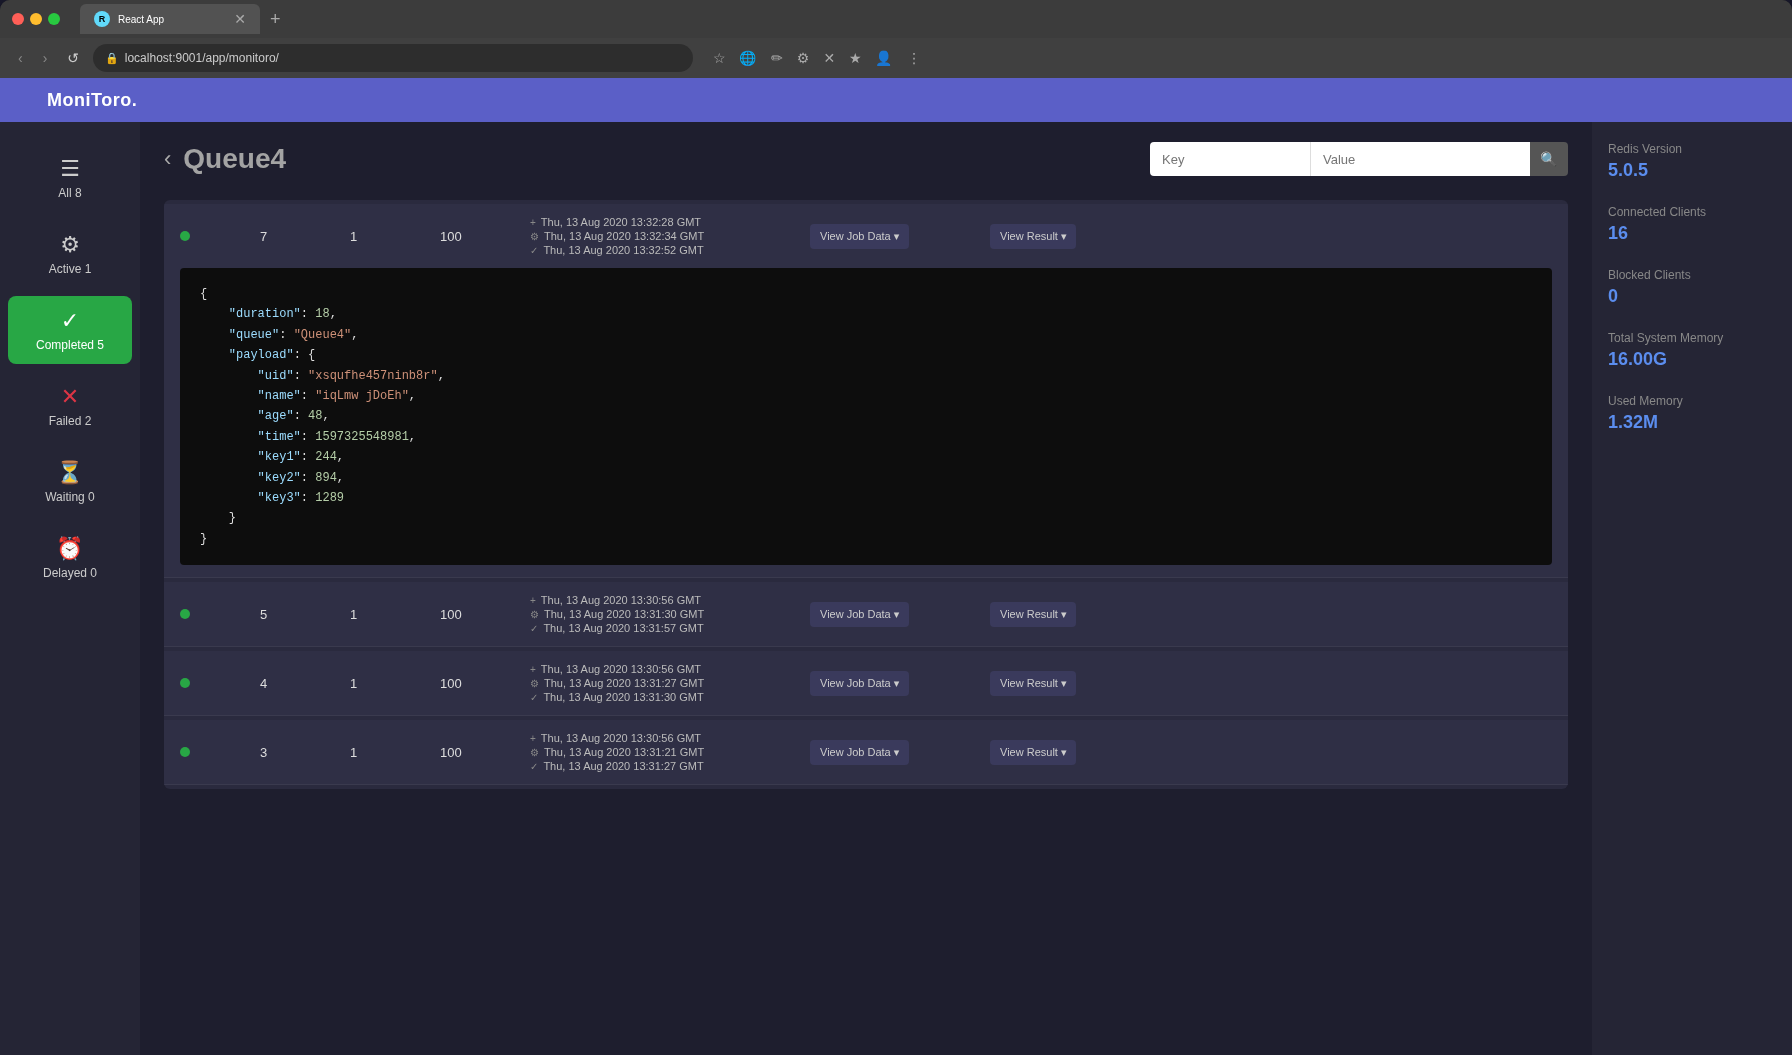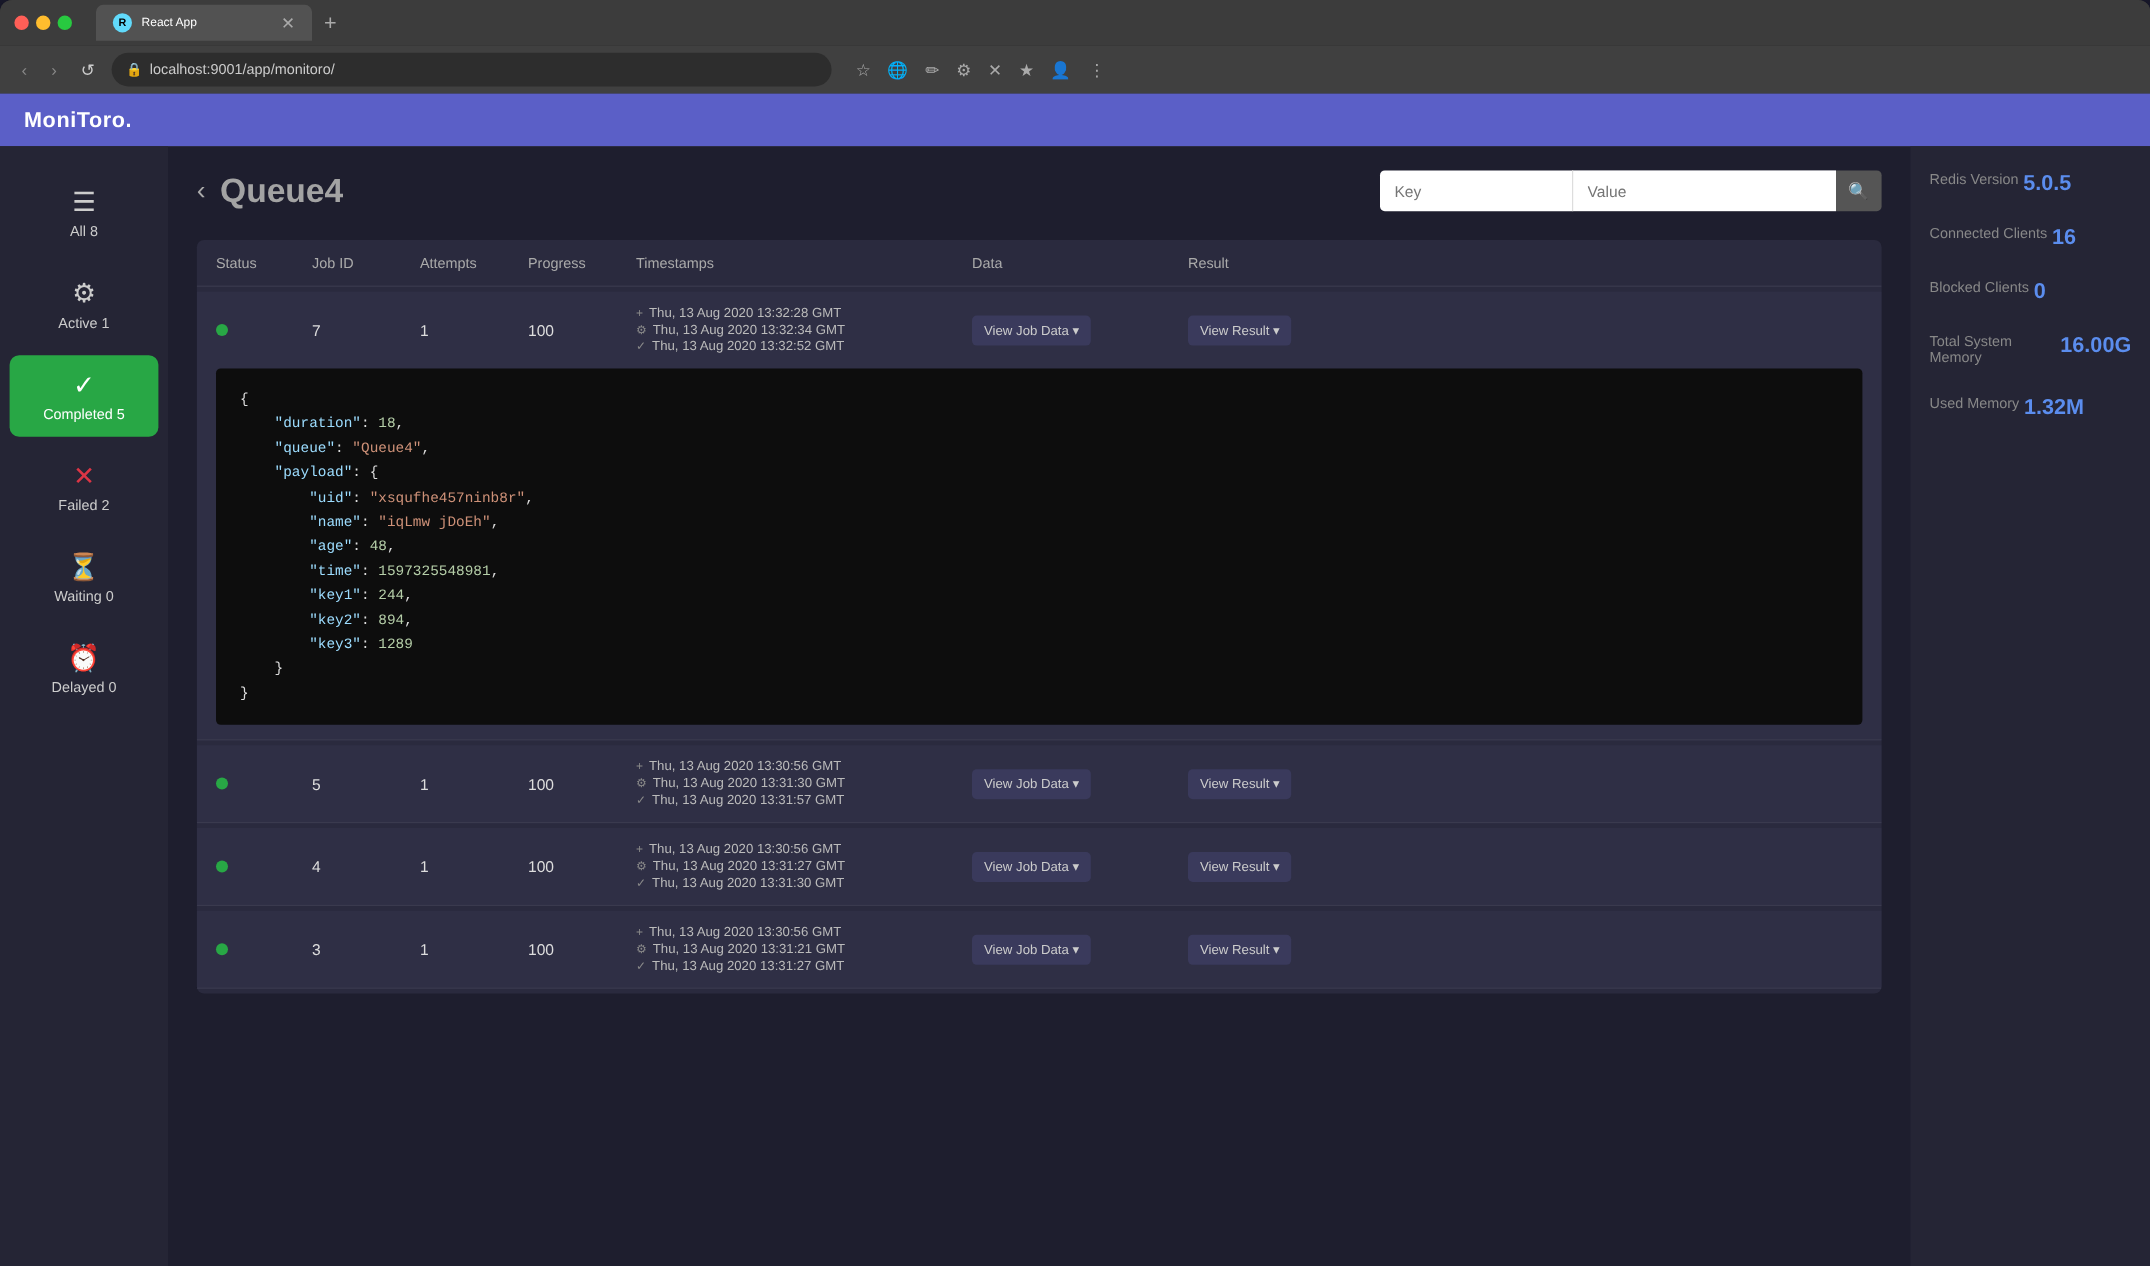--- a/index.html
+++ b/index.html
@@ -142,20 +142,21 @@
       display: flex;
       align-items: center;
       padding: 0 20px;
     }
 
     .app-logo {
       color: #fff;
       font-size: 18px;
       font-weight: 600;
       letter-spacing: 0.5px;
+      margin-left: 27px;
     }
 
     .app-body {
       display: flex;
       background: #1e1e2e;
       min-height: 971px;
     }
 
     
     .sidebar {
@@ -379,21 +380,21 @@
       background: #252535;
       padding: 20px 16px;
       display: flex;
       flex-direction: column;
       gap: 24px;
       flex-shrink: 0;
     }
 
     .stat-item {
       display: flex;
-      flex-direction: row;
+      flex-direction: column;
       gap: 4px;
     }
 
     .stat-label {
       color: #888;
       font-size: 12px;
     }
 
     .stat-value {
       color: #5b8dee;
@@ -497,29 +498,20 @@
             <h1 class="page-title">Queue4</h1>
           </div>
           <div class="search-area">
             <input class="search-key" type="text" placeholder="Key" style="">
             <input class="search-value" type="text" placeholder="Value" style="">
             <button class="search-btn">🔍</button>
           </div>
         </div>
 
         <div class="table-container">
-          <div class="table-header">
-            <span class="table-header-cell">Status</span>
-            <span class="table-header-cell">Job ID</span>
-            <span class="table-header-cell">Attempts</span>
-            <span class="table-header-cell">Progress</span>
-            <span class="table-header-cell">Timestamps</span>
-            <span class="table-header-cell">Data</span>
-            <span class="table-header-cell">Result</span>
-          </div>
 
           <div class="table-row">
             <div class="table-row-main">
               <span><span class="status-dot"></span></span>
               <span class="cell-text">7</span>
               <span class="cell-text">1</span>
               <span class="cell-text">100</span>
               <div class="timestamp-cell">
                 <div class="timestamp-line">
                   <span class="ts-icon">+</span>

